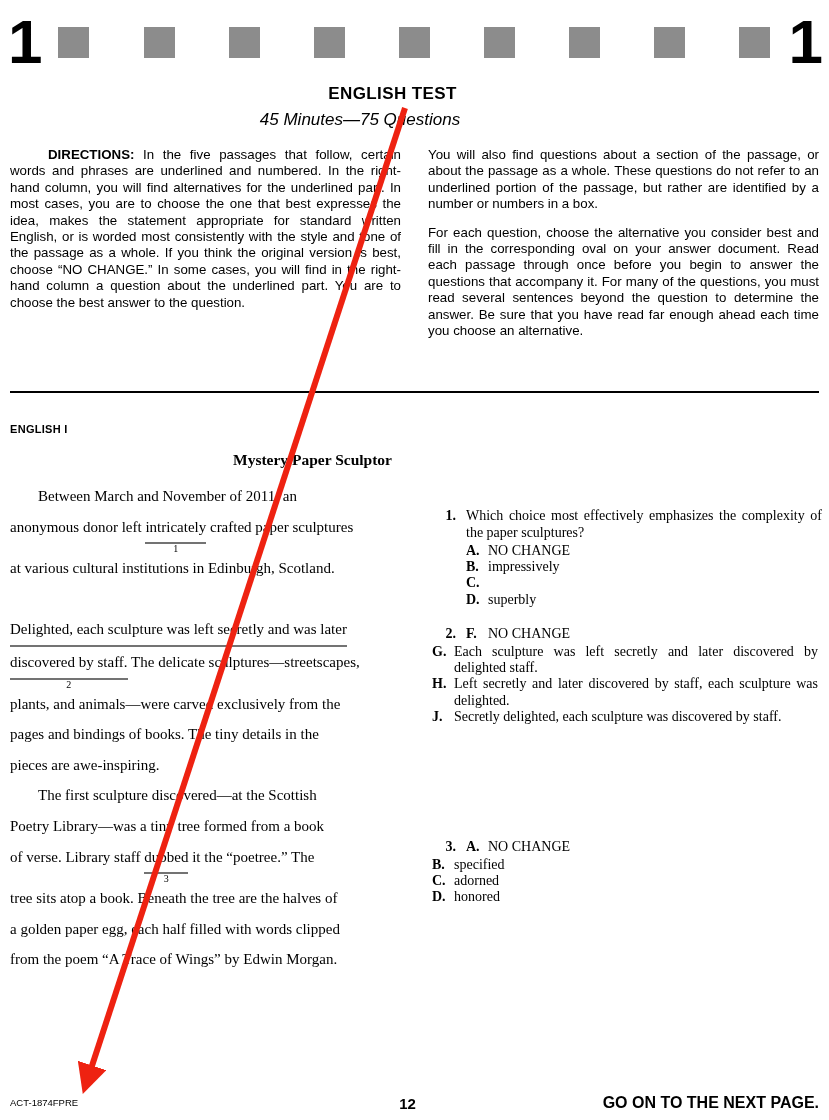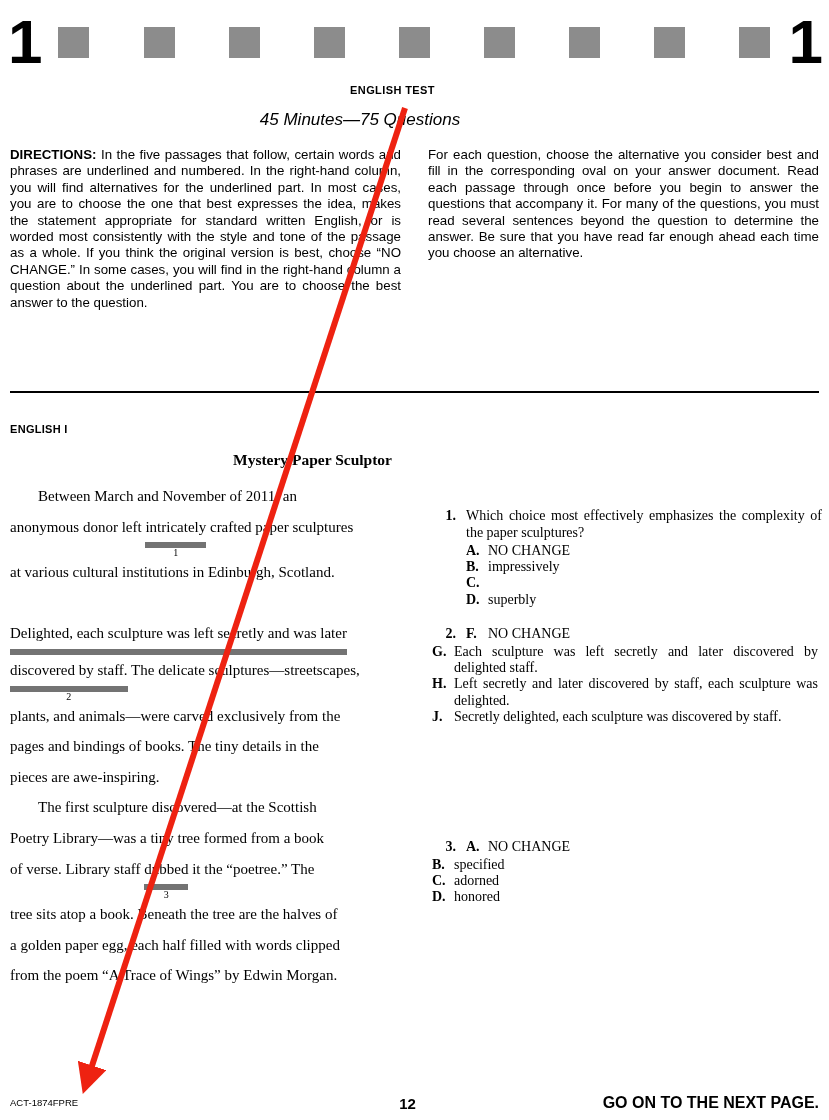--- a/index.html
+++ b/index.html
@@ -49,21 +49,21 @@
 
   
   .test-title {
     position: absolute;
     top: 84px;
     left: 0;
     width: 785px;
     text-align: center;
     font-family: "Liberation Sans", sans-serif;
     font-weight: bold;
-    font-size: 11px;
+    font-size: 17px;
     letter-spacing: 0.4px;
   }
   .test-subtitle {
     position: absolute;
     top: 110px;
     left: 0;
     width: 720px;
     text-align: center;
     font-family: "Liberation Sans", sans-serif;
     font-style: italic;
@@ -87,20 +87,21 @@
     width: 391px;
   }
   .directions p {
     margin: 0 0 12px 0;
   }
   .directions p:last-child {
     margin-bottom: 0;
   }
   .dir-label {
     font-weight: bold;
+    margin-left: 38px;
   }
 
   .rule {
     position: absolute;
     left: 10px;
     top: 391px;
     width: 809px;
     height: 2px;
     background: #000;
   }
@@ -151,21 +152,21 @@
     line-height: 9px;
     text-align: center;
     font-family: "Liberation Serif", serif;
   }
   .seg {
     display: inline-block;
     vertical-align: top;
   }
   .seg .ul-line {
     display: block;
-    border-bottom: 6px solid #737373;
+    border-bottom: 2px solid #737373;
     line-height: 30.6px;
   }
 
   
   .questions {
     position: absolute;
     top: 508px;
     left: 432px;
     width: 390px;
     font-family: "Liberation Serif", serif;
@@ -282,20 +283,21 @@
 </div>
 
 <div class="test-title">ENGLISH TEST</div>
 <div class="test-subtitle">45 Minutes—75 Questions</div>
 
 <div class="directions">
   <div class="col">
     <p><span class="dir-label">DIRECTIONS:</span><span> In the five passages that follow, certain words and phrases are underlined and numbered. In the right-hand column, you will find alternatives for the underlined part. In most cases, you are to choose the one that best expresses the idea, makes the statement appropriate for standard written English, or is worded most consistently with the style and tone of the passage as a whole. If you think the original version is best, choose “NO CHANGE.” In some cases, you will find in the right-hand column a question about the underlined part. You are to choose the best answer to the question.</span></p>
   </div>
   <div class="col">
+    <p>You will also find questions about a section of the passage, or about the passage as a whole. These questions do not refer to an underlined portion of the passage, but rather are identified by a number or numbers in a box.</p>
     <p>For each question, choose the alternative you consider best and fill in the corresponding oval on your answer document. Read each passage through once before you begin to answer the questions that accompany it. For many of the questions, you must read several sentences beyond the question to determine the answer. Be sure that you have read far enough ahead each time you choose an alternative.</p>
   </div>
 </div>
 
 <div class="rule"></div>
 
 <div class="passage-label">ENGLISH I</div>
 <div class="passage-title">Mystery Paper Sculptor</div>
 
 <div class="passage-body">

